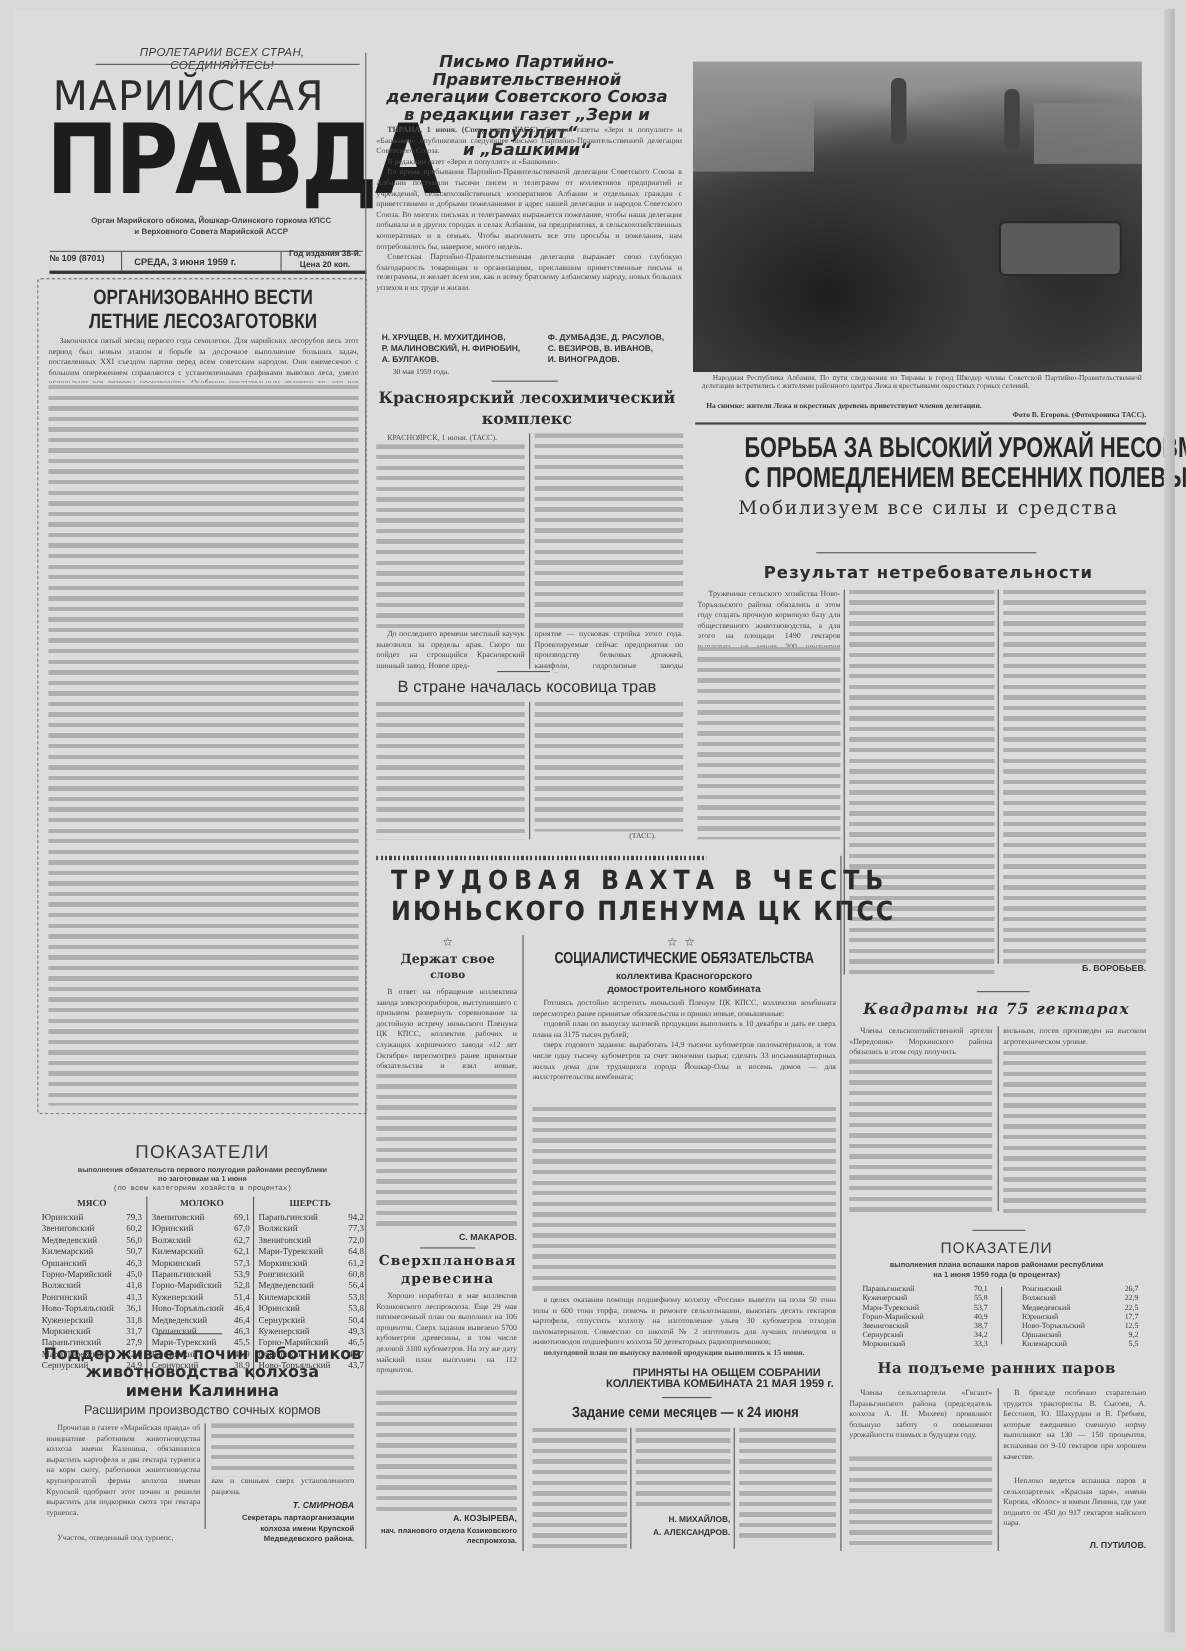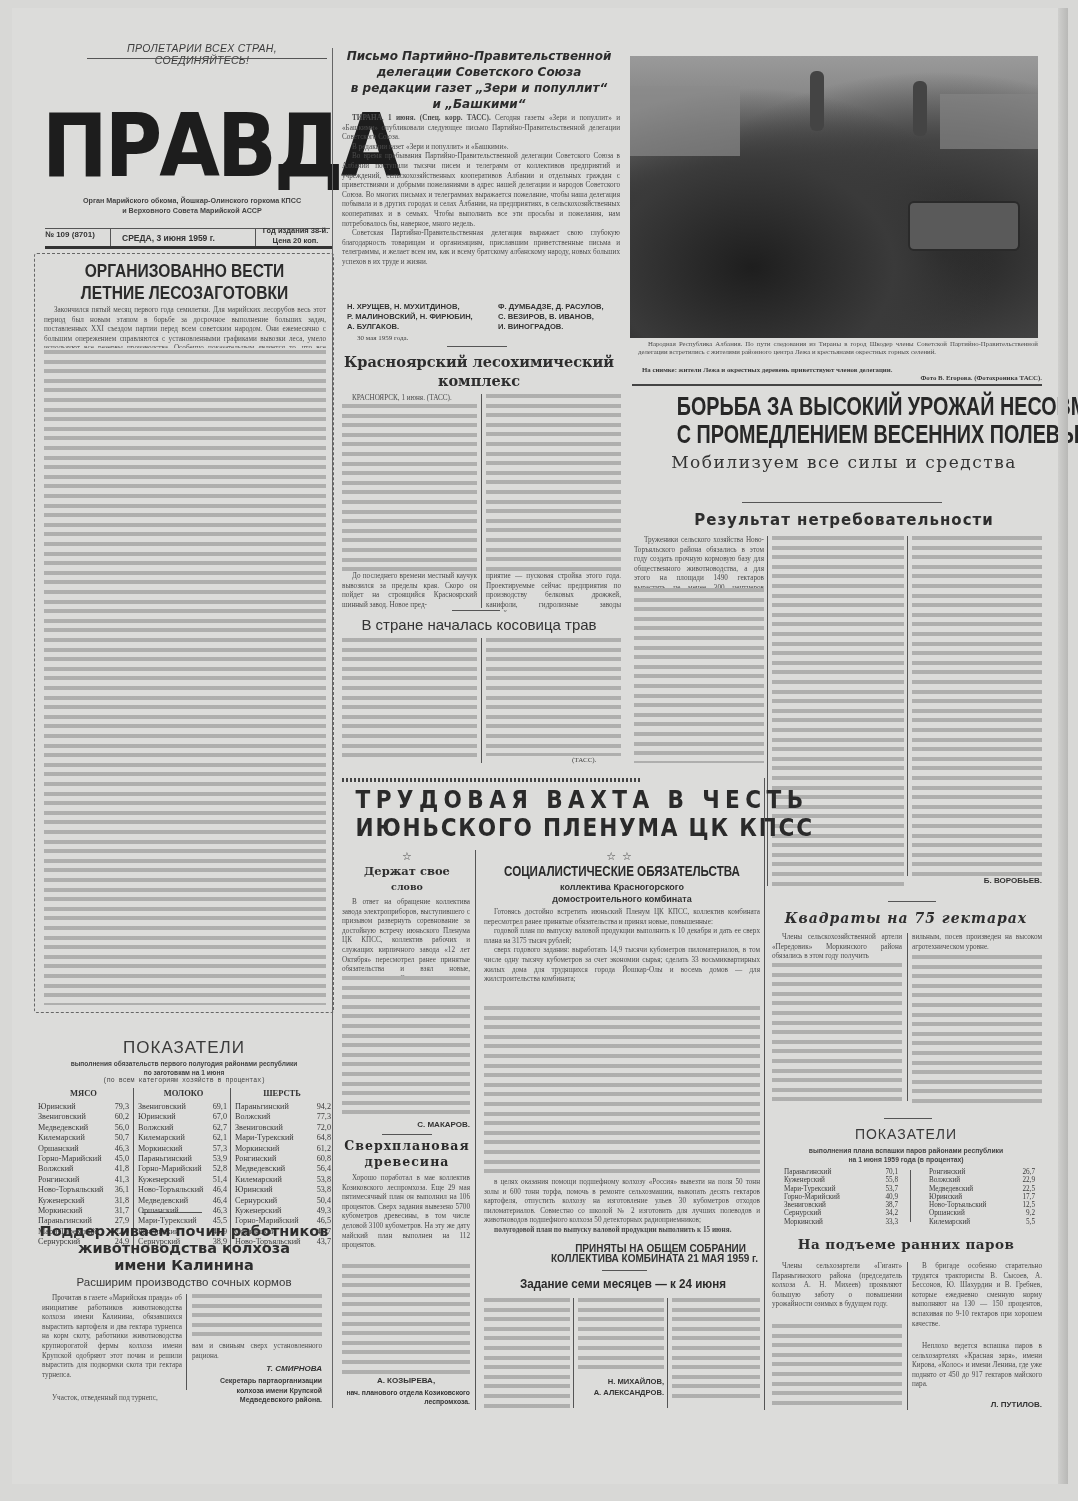--- a/index.html
+++ b/index.html
@@ -43,20 +43,21 @@
       linear-gradient(to bottom, #9a9a9a 0%, #7e7e7e 22%, #5e5e5e 38%, #2c2c2c 55%, #1c1c1c 100%);
   }
 </style>
 </head>
 <body>
 
 <div class="page">
 
   <div class="abs center" style="left:70px;top:34px;width:240px;font-family:'Liberation Sans',sans-serif;font-style:italic;font-size:10.5px;color:#3c3c3c;letter-spacing:0.3px;">ПРОЛЕТАРИИ ВСЕХ СТРАН, СОЕДИНЯЙТЕСЬ!</div>
   <div class="rule-h" style="left:75px;top:50px;width:240px;"></div>
+  <div class="abs" style="left:36px;top:58px;width:290px;font-family:'DejaVu Sans',sans-serif;font-size:37px;letter-spacing:1px;color:#2c2c2c;white-space:nowrap;">МАРИЙСКАЯ</div>
   <div class="abs" style="left:30px;top:94px;width:310px;font-family:'DejaVu Sans',sans-serif;font-weight:bold;font-size:80px;line-height:80px;letter-spacing:-3px;color:#1d1d1d;white-space:nowrap;transform:scaleX(0.98) scaleY(1.1);transform-origin:left top;">ПРАВДА</div>
   <div class="abs center" style="left:50px;top:188px;width:260px;font-family:'Liberation Sans',sans-serif;font-weight:bold;font-size:7.2px;line-height:9.5px;color:#444;">
     <div>Орган Марийского обкома, Йошкар-Олинского горкома КПСС</div>
     <div>и Верховного Совета Марийской АССР</div>
   </div>
   <div class="rule-h" style="left:33px;top:220px;width:285px;"></div>
   <div class="abs" style="left:33px;top:222px;font-family:'Liberation Sans',sans-serif;font-weight:bold;font-size:8px;color:#333;">№ 109 (8701)</div>
   <div class="rule-v" style="left:98px;top:221px;height:17px;"></div>
   <div class="abs" style="left:110px;top:225px;font-family:'Liberation Sans',sans-serif;font-weight:bold;font-size:8.5px;color:#333;">СРЕДА, 3 июня 1959 г.</div>
   <div class="rule-v" style="left:243px;top:221px;height:17px;"></div>
@@ -289,21 +290,21 @@
       <p style="text-indent:0;">вам и свиньям сверх установленного рациона.</p>
     </div>
   <div class="abs sig" style="left:180px;top:1356px;width:130px;text-align:right;font-style:italic;">Т. СМИРНОВА</div>
   <div class="abs" style="left:170px;top:1368px;width:140px;text-align:right;font-family:'Liberation Sans',sans-serif;font-weight:bold;font-size:7px;line-height:9.5px;color:#3a3a3a;">
     <div>Секретарь партаорганизации</div>
     <div>колхоза имени Крупской</div>
     <div>Медведевского района.</div>
   </div>
 
   <div class="rule-v" style="left:320px;top:40px;height:1360px;background:#666;"></div>
-  <div class="abs center" style="left:322px;top:40px;width:290px;font-family:'DejaVu Sans',sans-serif;font-style:italic;font-weight:bold;font-size:12px;line-height:16px;color:#2c2c2c;">
+  <div class="abs center" style="left:322px;top:40px;width:290px;font-family:'DejaVu Sans',sans-serif;font-style:italic;font-weight:bold;font-size:15px;line-height:16px;color:#2c2c2c;">
     <div>Письмо Партийно-Правительственной</div>
     <div>делегации Советского Союза</div>
     <div>в редакции газет „Зери и популлит“</div>
     <div>и „Башкими“</div>
   </div>
   <div class="abs body-text" style="left:330px;top:106px;width:278px;height:186px;">
     <p><b>ТИРАНА, 1 июня. (Спец. корр. ТАСС).</b> <span>Сегодня газеты «Зери и популлит» и «Башкими» опубликовали следующее письмо Партийно-Правительственной делегации Советского Союза.</span></p>
     <p>В редакции газет «Зери и популлит» и «Башкими».</p>
     <p>Во время пребывания Партийно-Правительственной делегации Советского Союза в Албании поступили тысячи писем и телеграмм от коллективов предприятий и учреждений, сельскохозяйственных кооперативов Албании и отдельных граждан с приветствиями и добрыми пожеланиями в адрес нашей делегации и народов Советского Союза. Во многих письмах и телеграммах выражается пожелание, чтобы наша делегация побывала и в других городах и селах Албании, на предприятиях, в сельскохозяйственных кооперативах и в семьях. Чтобы выполнить все эти просьбы и пожелания, нам потребовалось бы, наверное, много недель.</p>
     <p>Советская Партийно-Правительственная делегация выражает свою глубокую благодарность товарищам и организациям, приславшим приветственные письма и телеграммы, и желает всем им, как и всему братскому албанскому народу, новых больших успехов в их труде и жизни.</p>
@@ -395,21 +396,21 @@
   <div class="rule-h" style="left:370px;top:1126px;width:50px;"></div>
 
   <div class="abs center" style="left:330px;top:1130px;width:130px;font-family:'DejaVu Serif',serif;font-weight:bold;font-size:12.5px;line-height:16px;color:#2a2a2a;letter-spacing:1px;">
     <div>Сверхплановая</div>
     <div>древесина</div>
   </div>
   <div class="abs body-text" style="left:330px;top:1166px;width:128px;height:88px;">
       <p>Хорошо поработал в мае коллектив Козиковского леспромхоза. Еще 29 мая пятимесячный план он выполнил на 106 процентов. Сверх задания вывезено 5700 кубометров древесины, в том числе деловой 3100 кубометров. На эту же дату майский план выполнен на 112 процентов.</p>
     </div>
   <div class="abs filler" style="left:330px;top:1256px;width:128px;height:110px;"></div>
-  <div class="abs sig" style="left:330px;top:1368px;width:128px;text-align:center;">А. КОЗЫРЕВА,</div>
+  <div class="abs sig" style="left:330px;top:1368px;width:128px;text-align:right;">А. КОЗЫРЕВА,</div>
   <div class="abs" style="left:326px;top:1380px;width:132px;text-align:right;font-family:'Liberation Sans',sans-serif;font-weight:bold;font-size:6.8px;line-height:9px;color:#333;">
     <div>нач. планового отдела Козиковского</div>
     <div>леспромхоза.</div>
   </div>
 
   <div class="rule-v" style="left:463px;top:842px;height:560px;"></div>
   <div class="abs center" style="left:470px;top:842px;width:280px;font-size:11px;color:#444;letter-spacing:6px;"><span>☆</span><span>☆</span></div>
   <div class="abs center cond" style="left:462px;top:854px;width:296px;font-size:14.5px;line-height:18px;color:#2b2b2b;transform:scaleX(0.8);white-space:nowrap;">СОЦИАЛИСТИЧЕСКИЕ ОБЯЗАТЕЛЬСТВА</div>
   <div class="abs center" style="left:470px;top:874px;width:280px;font-family:'Liberation Sans',sans-serif;font-weight:bold;font-size:9px;line-height:11.5px;color:#333;">
     <div>коллектива Красногорского</div>

